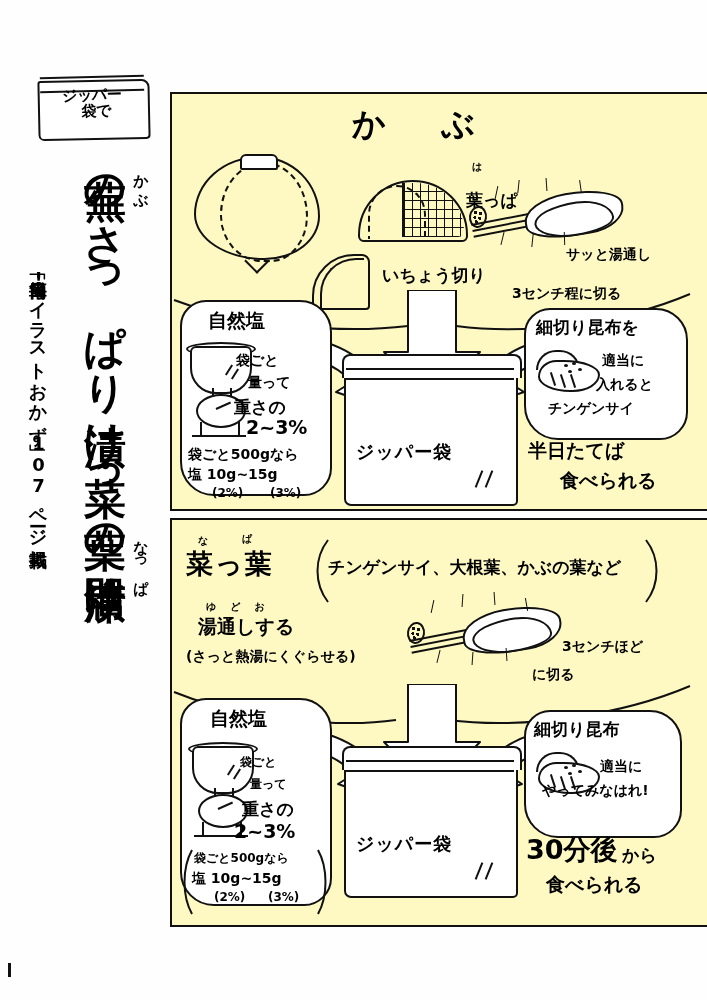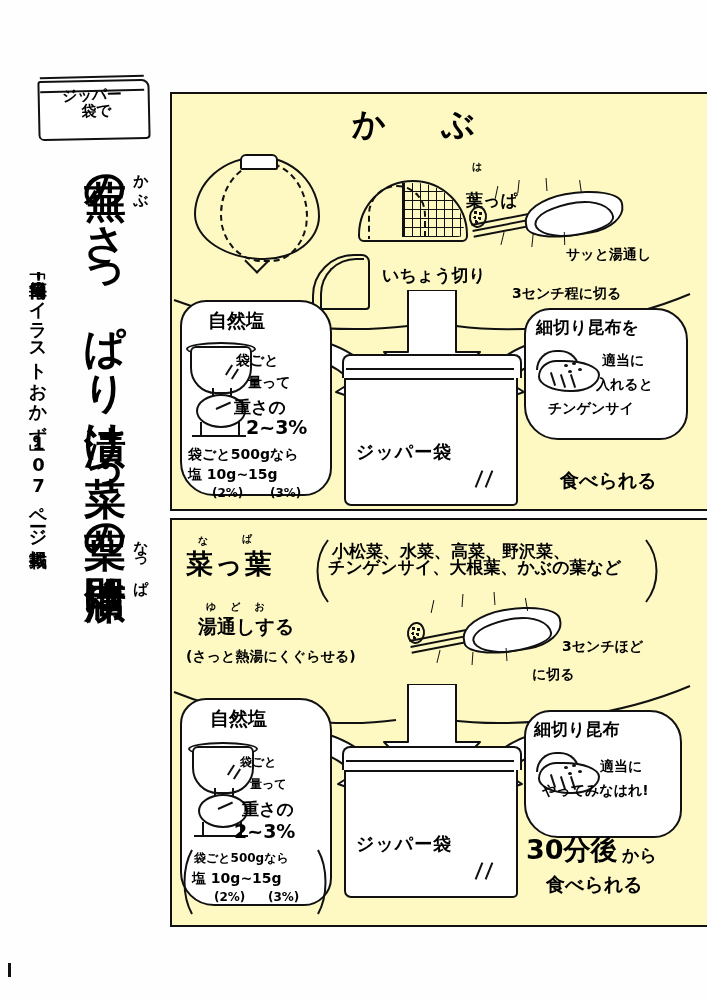--- a/index.html
+++ b/index.html
@@ -572,34 +572,34 @@
       <div class="fin" style="left:38px; top:26px;"></div>
       <div class="grain" style="left:30px; top:16px;"></div>
       <div class="grain" style="left:38px; top:14px;"></div>
       <div class="grain" style="left:34px; top:22px;"></div>
       <div class="grain" style="left:44px; top:20px;"></div>
     </div>
     <div class="t t-md hand" style="left:430px; top:258px;">適当に</div>
     <div class="t t-md hand" style="left:424px; top:282px;">入れると</div>
     <div class="t t-md hand" style="left:376px; top:306px;">チンゲンサイ</div>
 
+    <div class="t t-xl hand" style="left:356px; top:344px;">半日たてば</div>
     <div class="t t-xl hand" style="left:388px; top:374px;">食べられる</div>
   </div>
 
   <div class="panel" id="panel-bot">
 
     <div class="ruby-tiny hand" style="left:26px; top:14px;">な</div>
     <div class="ruby-tiny hand" style="left:70px; top:12px;">ぱ</div>
     <div class="t t-xxl hand" style="left:14px; top:26px; letter-spacing:2px;">菜っ葉</div>
 
     <svg class="arrow-svg" style="left:138px; top:18px;" width="352" height="66" viewBox="0 0 352 66">
       <path d="M18,2 C4,20 4,46 18,64" fill="none" stroke="#111" stroke-width="2"></path>
       <path d="M336,2 C350,20 350,46 336,64" fill="none" stroke="#111" stroke-width="2"></path>
     </svg>
-    <div class="t t-lg hand" style="left:160px; top:20px;">小松菜、水菜、高菜、野沢菜、</div>
     <div class="t t-lg hand" style="left:156px; top:36px;">チンゲンサイ、大根葉、かぶの葉など</div>
 
     <div class="ruby-tiny hand" style="left:34px; top:80px; letter-spacing:14px;">ゆどお</div>
     <div class="t t-md hand" style="left:14px; top:128px;">(さっと熱湯にくぐらせる)</div>
     <div class="t t-xl hand" style="left:26px; top:94px;">湯通しする</div>
 
     <div class="leafbundle" style="left:238px; top:86px;">
       <div class="stalkgrp">
         <div class="stalk" style="top:2px;"></div>
         <div class="stalk" style="top:8px;"></div>

